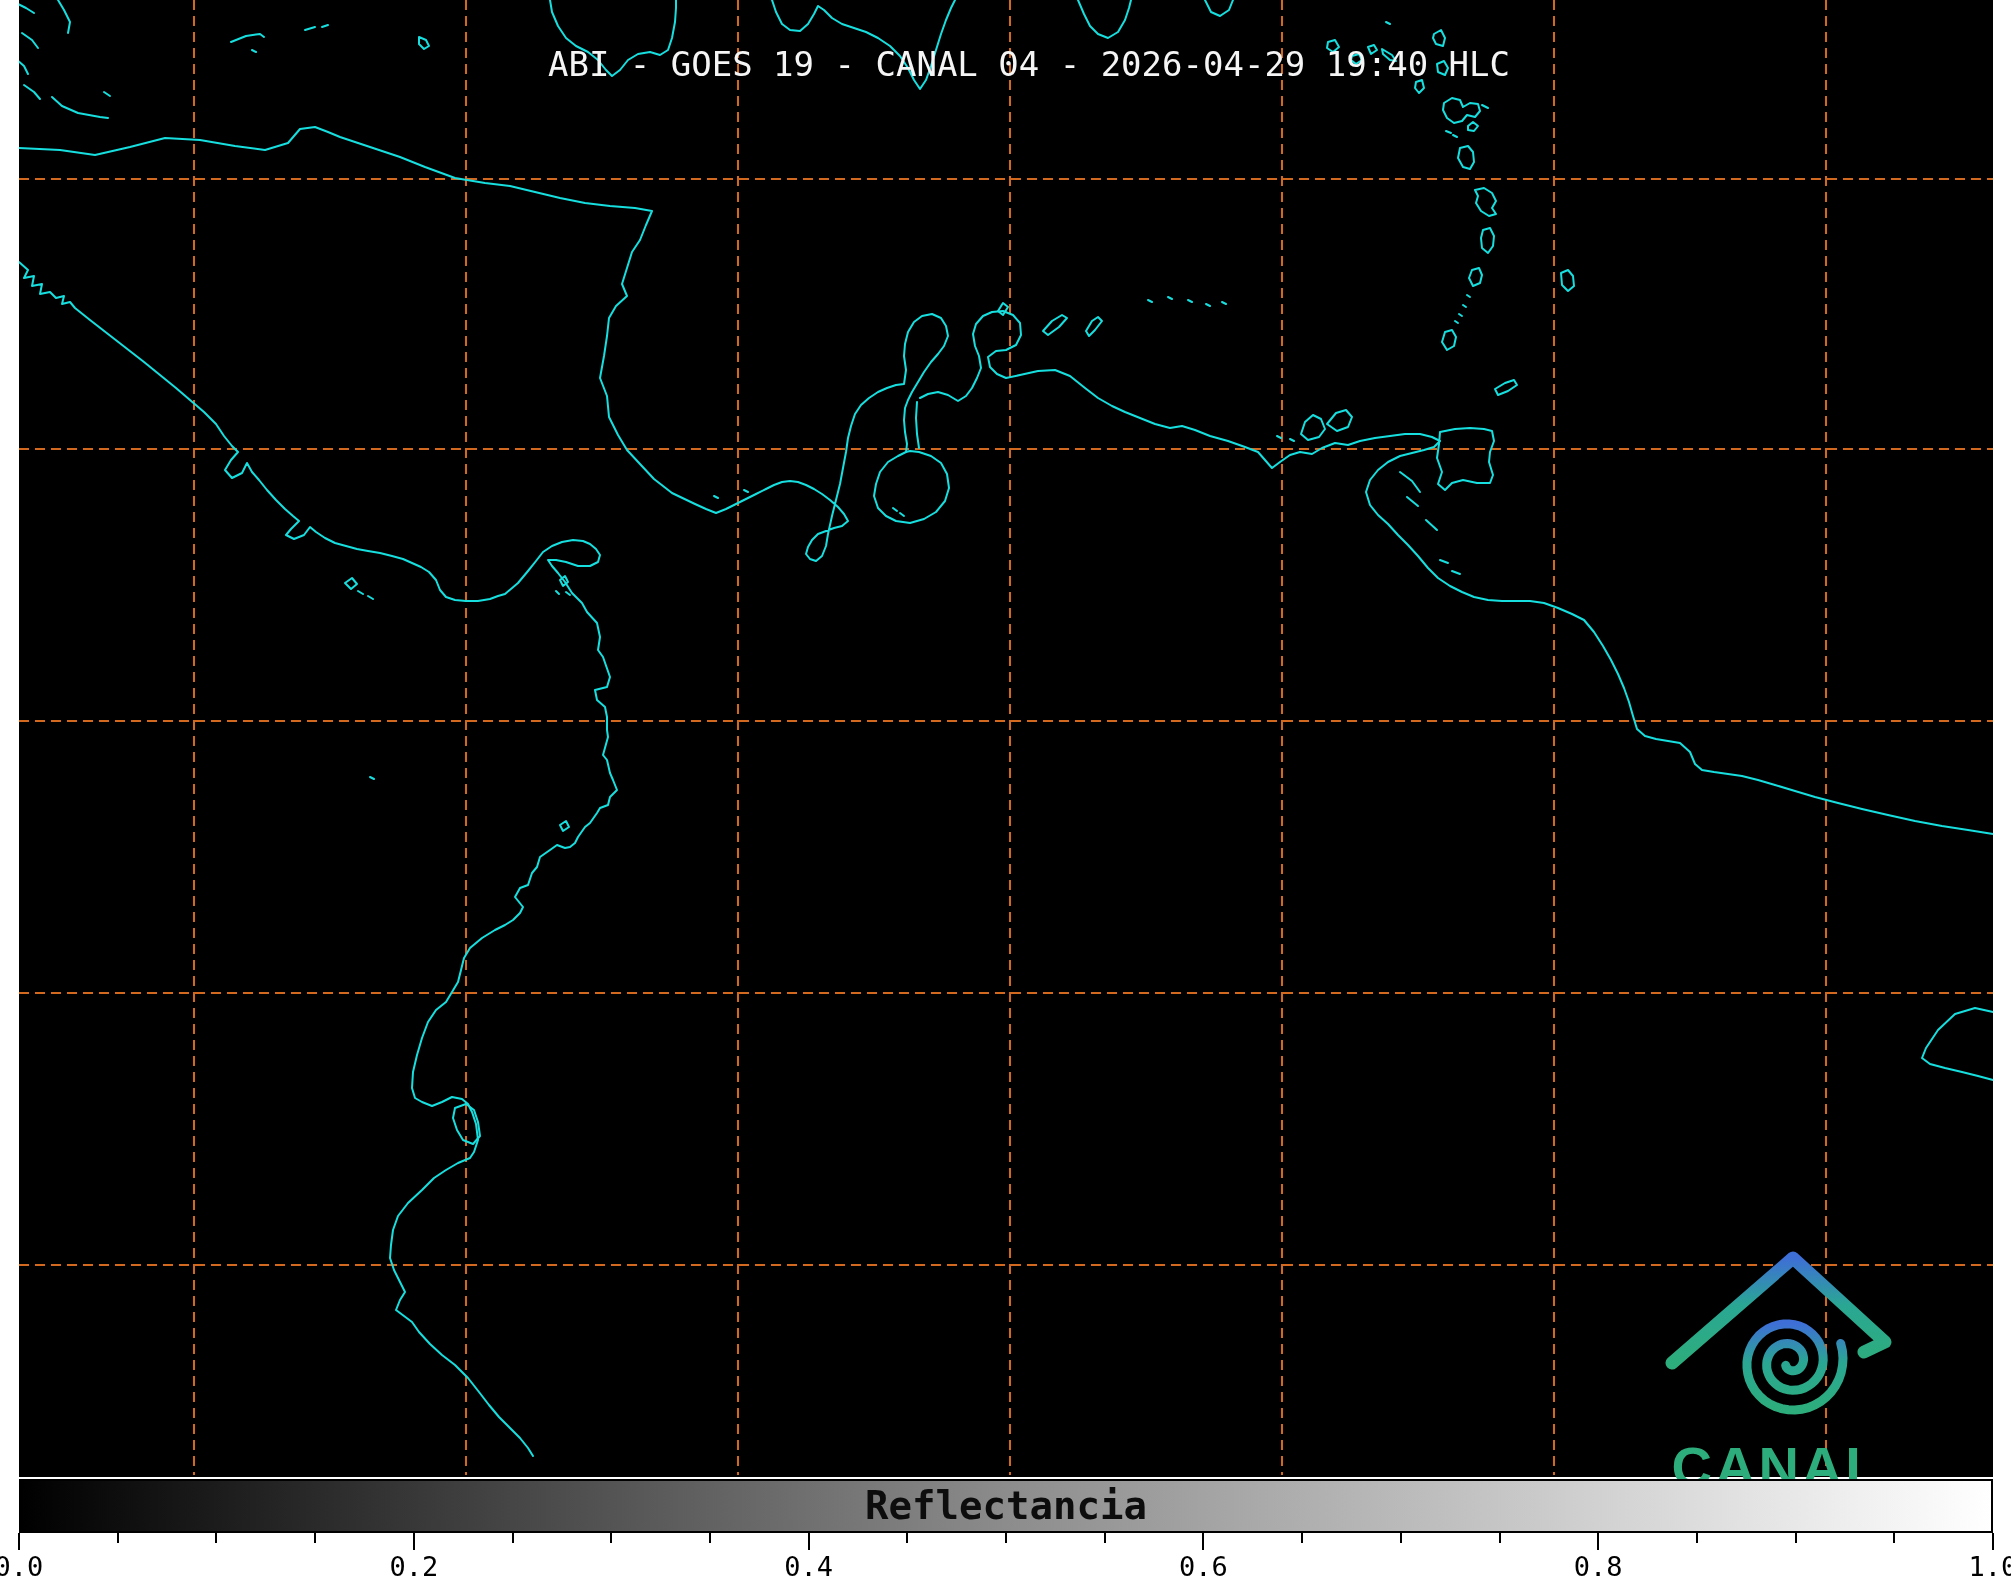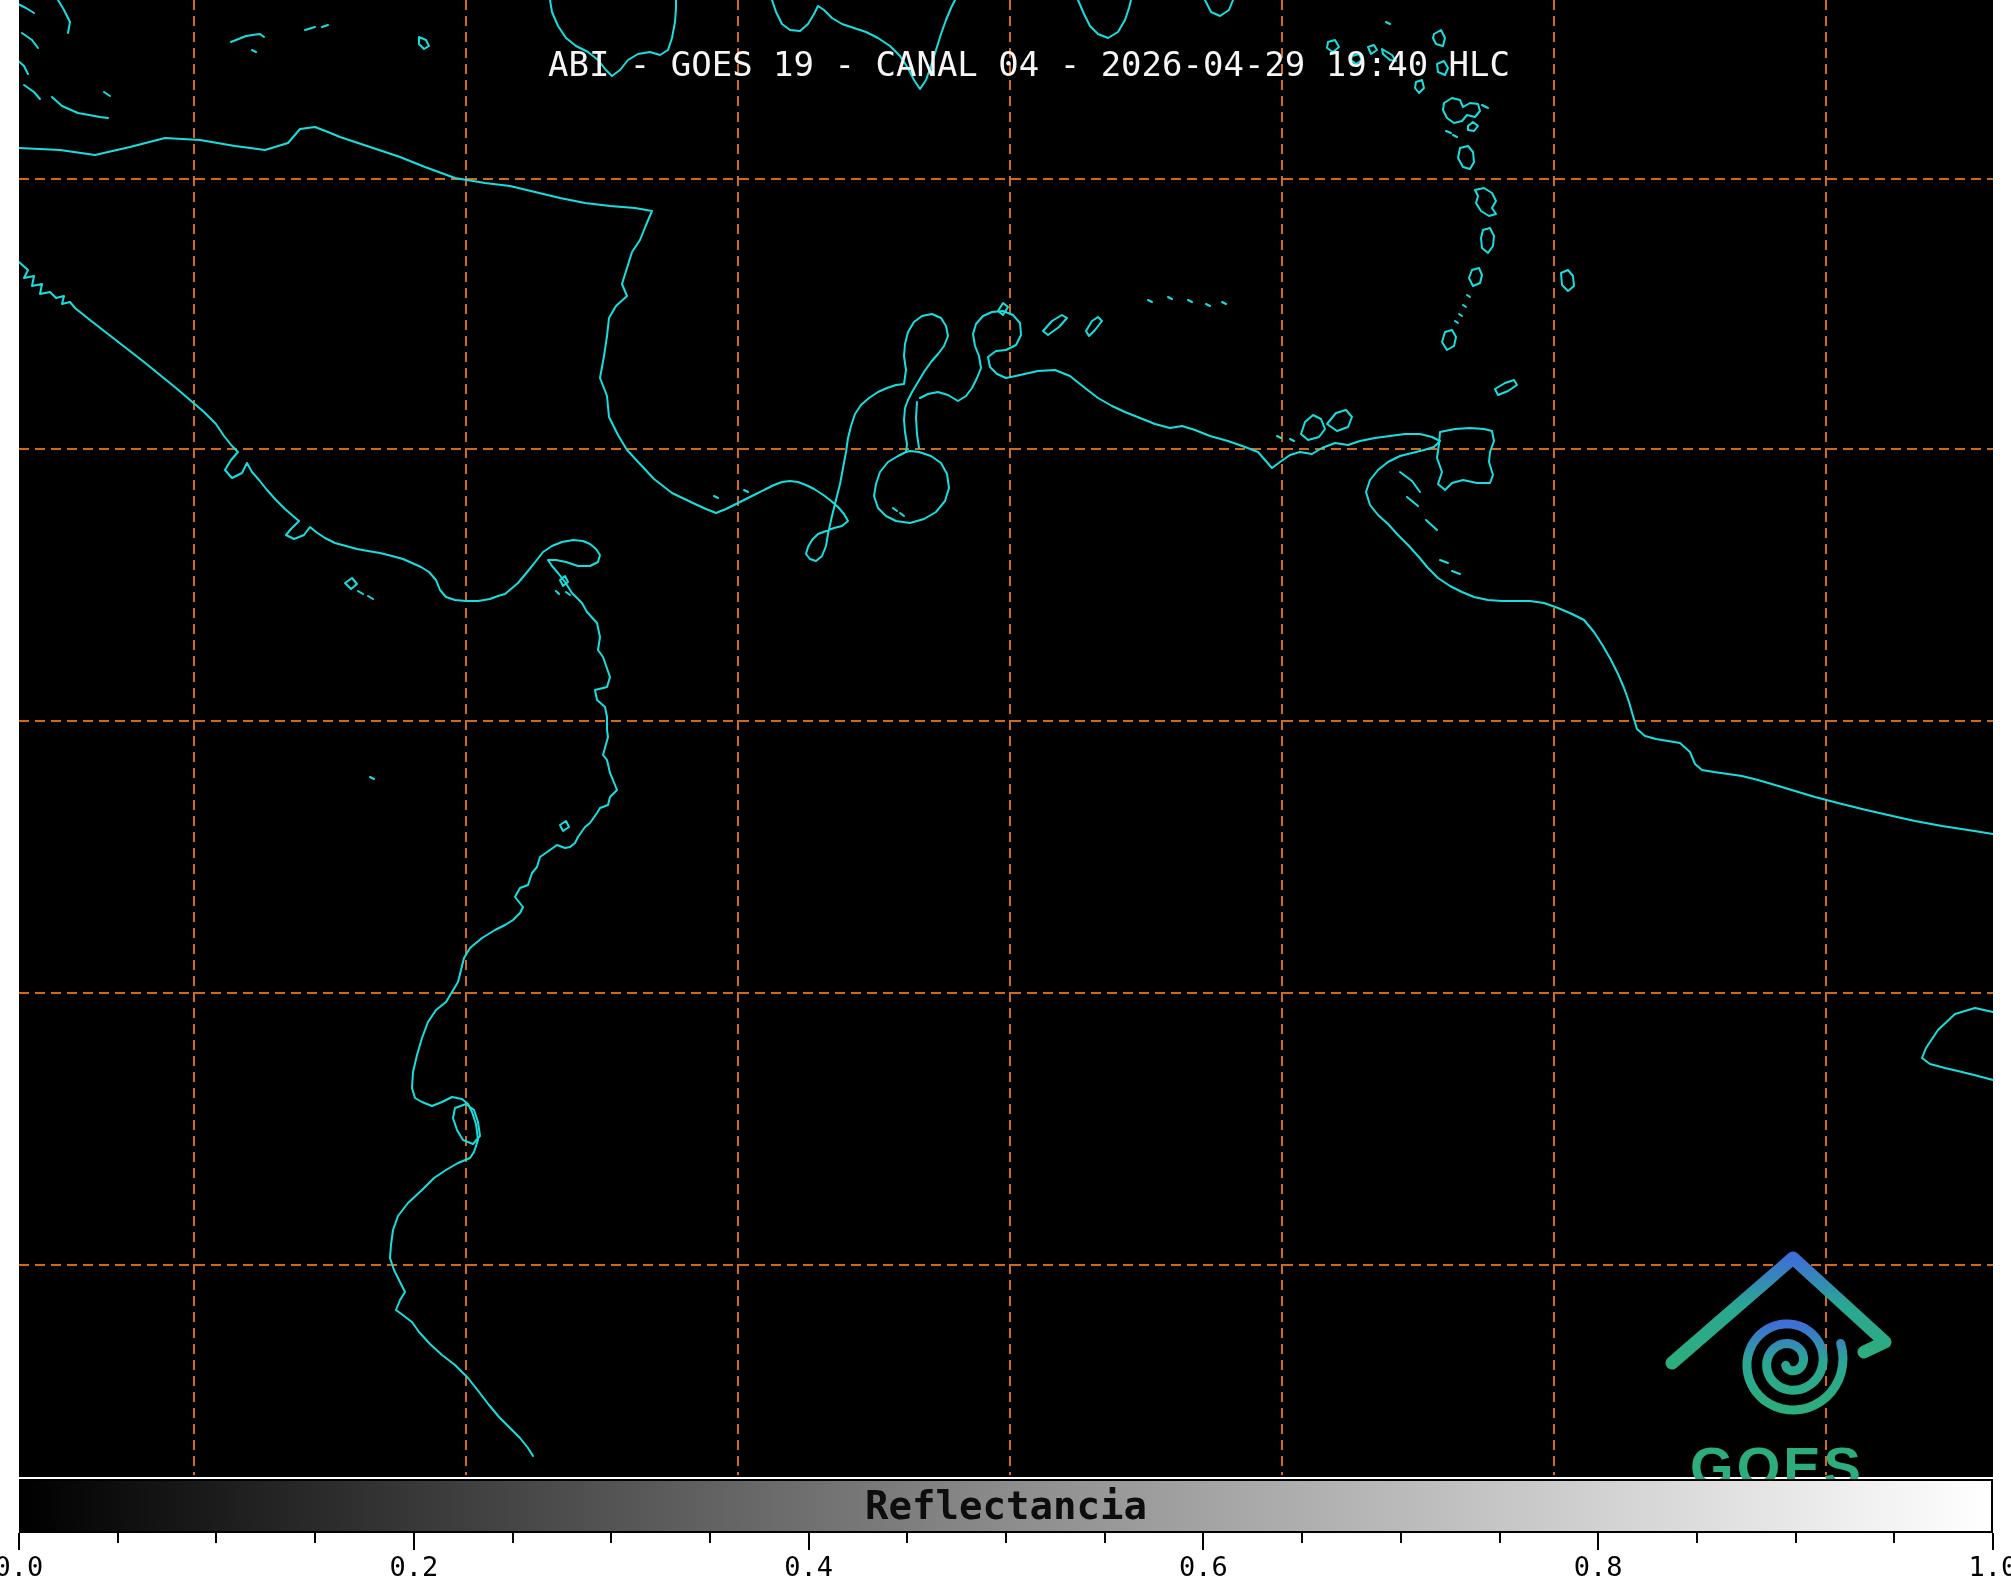--- a/index.html
+++ b/index.html
@@ -142,21 +142,21 @@
           <stop id="lg-top" offset="0" stop-color="#3E6FD6"></stop>
           <stop id="lg-mid" offset="0.45" stop-color="#2AA793"></stop>
           <stop id="lg-bot" offset="1" stop-color="#2DAD7C"></stop>
         </linearGradient>
       </defs>
       <g>
         <path d="M22 133 L143 28 L235 112 L214 122" fill="none" stroke="url(#lg)" stroke-width="13" stroke-linecap="round" stroke-linejoin="round"></path>
         <path id="spiralpath" d="M190.7 113.5 L192.4 120.8 L193.0 128.3 L192.5 135.7 L191.1 142.9 L188.7 149.7 L185.3 156.2 L181.1 162.0 L176.2 167.1 L170.7 171.5 L164.7 175.0 L158.3 177.6 L151.6 179.3 L144.9 180.0 L138.2 179.8 L131.6 178.6 L125.3 176.6 L119.4 173.7 L114.1 170.1 L109.3 165.7 L105.2 160.8 L101.9 155.5 L99.4 149.8 L97.8 143.8 L97.0 137.8 L97.0 131.7 L97.9 125.8 L99.6 120.1 L102.1 114.8 L105.3 109.9 L109.0 105.5 L113.3 101.8 L118.0 98.7 L123.1 96.4 L128.3 94.8 L133.7 94.0 L139.1 93.9 L144.3 94.6 L149.4 96.0 L154.2 98.1 L158.5 100.8 L162.4 104.0 L165.8 107.7 L168.6 111.8 L170.7 116.2 L172.2 120.8 L173.0 125.4 L173.2 130.1 L172.7 134.8 L171.5 139.2 L169.8 143.4 L167.6 147.2 L164.8 150.6 L161.7 153.6 L158.2 156.0 L154.4 158.0 L150.5 159.3 L146.5 160.1 L142.5 160.3 L138.5 159.9 L134.7 159.0 L131.2 157.6 L127.9 155.7 L125.0 153.4 L122.4 150.8 L120.3 147.9 L118.7 144.7 L117.5 141.5 L116.8 138.1 L116.7 134.8 L116.9 131.5 L117.7 128.4 L118.8 125.4 L120.3 122.7 L122.2 120.3 L124.3 118.2 L126.7 116.5 L129.2 115.2 L131.9 114.2 L134.5 113.7 L137.2 113.6 L139.8 113.8 L142.3 114.4 L144.6 115.3 L146.7 116.5 L148.6 118.0 L150.2 119.7 L151.5 121.5 L152.5 123.4 L153.1 125.5 L153.5 127.5 L153.6 129.5 L153.3 131.4 L152.8 133.3 L152.1 134.9 L151.2 136.4 L150.1 137.7 L148.8 138.8 L147.5 139.7 L146.1 140.3 L144.6 140.6 L143.2 140.8 L141.9 140.7 L140.6 140.5 L139.5 140.0 L138.4 139.4 L137.6 138.7 L136.9 137.9 L136.3 137.1 L135.9 136.2 L135.7 135.3" fill="none" stroke="url(#lg)" stroke-width="9" stroke-linecap="round"></path>
       </g>
     </svg>
-    <div class="logo-text" style="color: rgb(45, 173, 124);">GOES</div>
+    <div class="logo-text" style="color: rgb(45, 173, 124);">CANAL</div>
   </div>
 
   <div class="colorbar">
     <div class="cbar-label">Reflectancia</div>
   </div>
   <div class="ticks" id="tickrow">
       <div class="tick major" style="left: -1px;"></div>
       <div class="tick minor" style="left: 97.7px;"></div>
       <div class="tick minor" style="left: 196.4px;"></div>
       <div class="tick minor" style="left: 295.1px;"></div>

